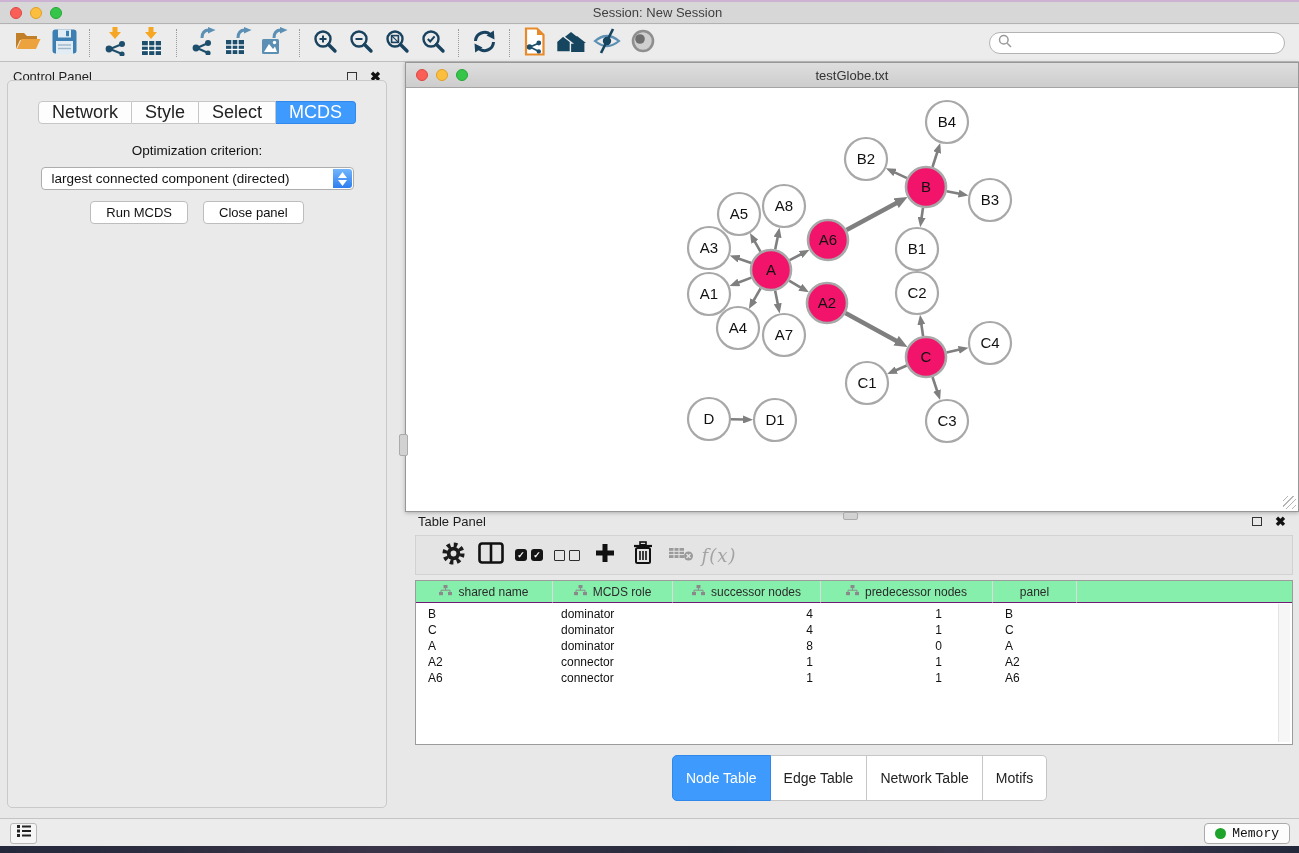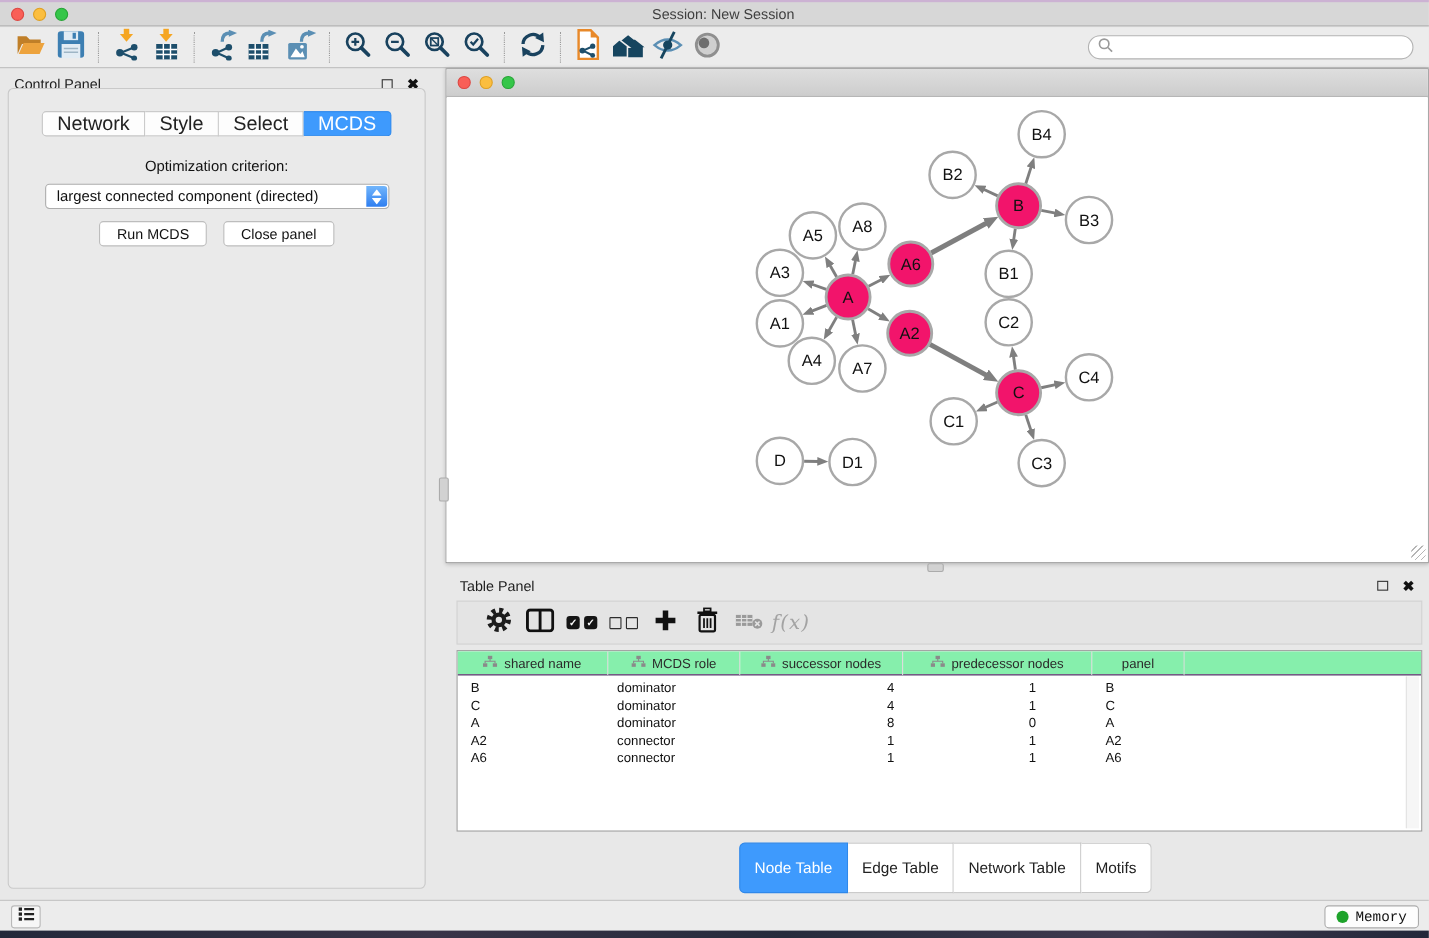--- a/index.html
+++ b/index.html
@@ -99,21 +99,21 @@
   }
   .net-titlebar .wtitle { position:absolute; left:0; right:0; text-align:center; font-size:13px; color:#333; }
   .net-canvas { position:absolute; left:0; top:26px; right:0; bottom:0; background:#fff; }
   .resize-grip {
     position:absolute; right:2px; bottom:2px; width:13px; height:13px;
     background:repeating-linear-gradient(135deg, transparent 0 3px, #b5b5b5 3px 4px);
   }
   .v-grip { position:absolute; left:399px; top:434px; width:9px; height:22px; background:#d2d2d2; border:1px solid #ababab; border-radius:2px; }
   .h-grip { position:absolute; left:843px; top:512px; width:15px; height:8px; background:#d2d2d2; border:1px solid #ababab; border-radius:2px; }
   
-  .table-panel { position:absolute; left:405px; top:519px; width:894px; height:299px; }
+  .table-panel { position:absolute; left:405px; top:508px; width:894px; height:299px; }
   .tp-toolbar {
     position:absolute; left:10px; right:6px; top:27px; height:40px;
     background:#e4e4e4; border:1px solid #d2d2d2;
     display:flex; align-items:center; gap:0; padding-left:18px;
   }
   .tp-btn { width:38px; height:34px; display:flex; align-items:center; justify-content:center; }
   .chk-pair { display:flex; gap:4px; }
   .chk { width:12px; height:12px; background:#151515; border-radius:3px; color:#fff; font-size:9px; line-height:12px; text-align:center; font-weight:bold;}
   .unchk { width:11px; height:11px; border:1.7px solid #2d2d2d; border-radius:1px; background:transparent; }
   .fx { font-family:"DejaVu Serif", serif; font-style:italic; font-size:18px; color:#a3a3a3; letter-spacing:1px; }
@@ -409,20 +409,21 @@
   </div>
 </div>
 
 <div class="net-window">
   <div class="net-titlebar">
     <div class="lights">
       <span class="light red"></span>
       <span class="light yellow"></span>
       <span class="light green"></span>
     </div>
+    <span class="wtitle">testGlobe.txt</span>
   </div>
   <div class="net-canvas">
     <svg id="graph-svg" width="892" height="423" viewBox="0 0 892 423">
       <defs>
         <marker id="arrow" markerUnits="userSpaceOnUse" markerWidth="10" markerHeight="8" refX="1" refY="4" orient="auto">
           <path d="M0 0 L10 4 L0 8 Z" fill="#7f7f7f"></path>
         </marker>
         <marker id="arrowT" markerUnits="userSpaceOnUse" markerWidth="13" markerHeight="11" refX="1" refY="5.5" orient="auto">
           <path d="M0 0 L13 5.5 L0 11 Z" fill="#7f7f7f"></path>
         </marker>

